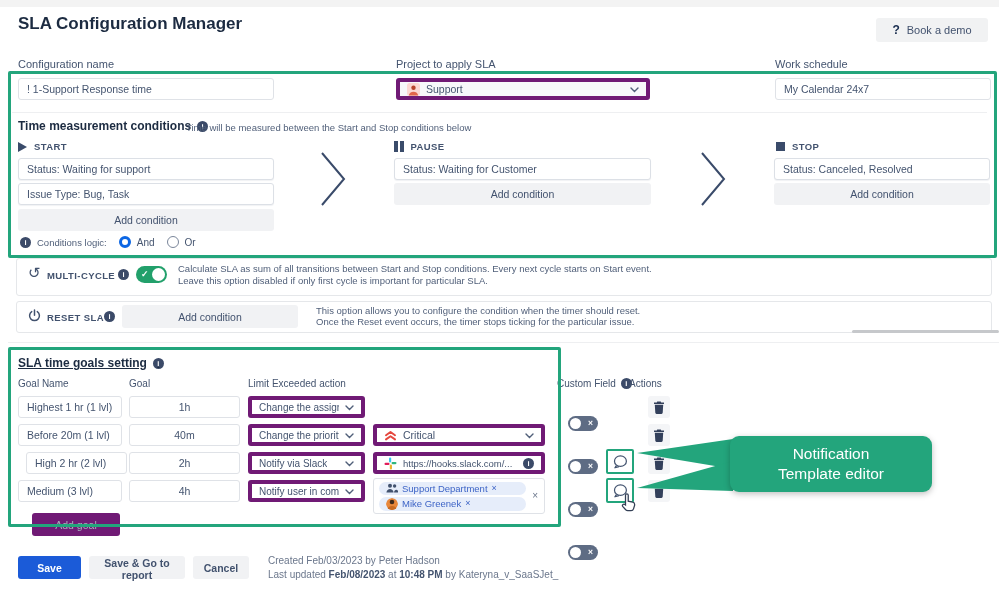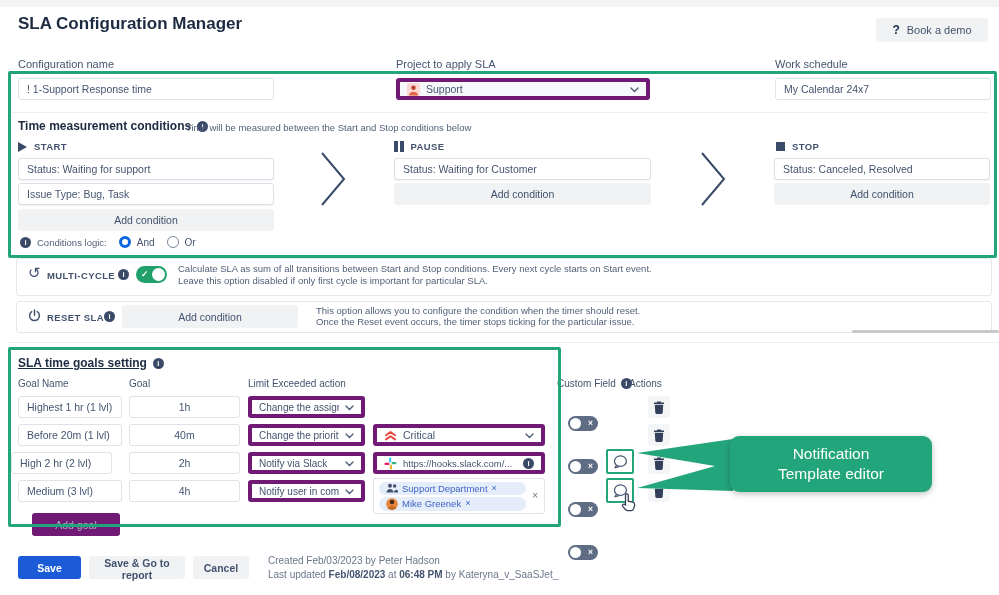--- a/index.html
+++ b/index.html
@@ -238,21 +238,21 @@
   <div class="abs tgl-off" style="left:568px;top:427px;">
     <span class="kb"></span>
     <span class="x">×</span>
   </div>
   <div class="abs trashbox" style="left:648px;top:424px;">
     <svg width="12" height="13" viewBox="0 0 12 13">
         <path fill="#33405B" d="M4.2.6h3.6l.4.9H11v1.4H1V1.5h2.8zM1.8 3.8h8.4l-.5 8a1.2 1.2 0 0 1-1.2 1.1H3.5a1.2 1.2 0 0 1-1.2-1.1z"></path>
       </svg>
   </div>
 
-  <div class="abs in" style="left:11px;top:452px;width:101px;height:22px;">High 2 hr (2 lvl)</div>
+  <div class="abs in" style="left:26px;top:452px;width:101px;height:22px;">High 2 hr (2 lvl)</div>
   <div class="abs in goal-c" style="left:129px;top:452px;width:111px;height:22px;">2h</div>
   <div class="abs sel" style="left:248px;top:452px;width:117px;height:22px;font-size:10px;">
     <span style="overflow:hidden;white-space:nowrap;">Notify via Slack</span>
     <span class="chev"><svg width="9" height="6" viewBox="0 0 9 6">
           <path d="M1 1l3.5 3.5L8 1" stroke="#505F79" stroke-width="1.4" fill="none" stroke-linecap="round"></path>
         </svg></span>
   </div>
   <div class="abs sel" style="left:373px;top:452px;width:172px;height:22px;font-size:9.5px;">
     <span style="display:inline-flex;flex:none;">
         <svg width="13" height="13" viewBox="0 0 13 13">
@@ -348,15 +348,15 @@
     <svg width="17" height="20" viewBox="0 0 16 19">
         <path d="M5.5 1.8c.7 0 1.3.6 1.3 1.3v5.6l4.2.9c1.1.2 1.9 1.2 1.9 2.3 0 .3 0 .6-.1.9l-1 3.2c-.3 1-1.2 1.7-2.3 1.7H6.3c-.7 0-1.4-.3-1.9-.8l-2.7-3c-.5-.6-.5-1.5.1-2 .5-.5 1.3-.5 1.8-.1l.6.5V3.1c0-.7.6-1.3 1.3-1.3z" fill="#fff" stroke="#333F55" stroke-width="1.2"></path>
       </svg>
   </div>
 
   <button class="abs btn-blue" style="left:18px;top:556px;width:63px;height:23px;">Save</button>
   <button class="abs btn-gray" style="left:89px;top:556px;width:96px;height:23px;font-weight:bold;">Save &amp; Go to report</button>
   <button class="abs btn-gray" style="left:193px;top:556px;width:56px;height:23px;font-weight:bold;">Cancel</button>
   <div class="abs meta" style="left:268px;top:555px;">Created Feb/03/2023 by Peter Hadson</div>
   <div class="abs meta" style="left:268px;top:569px;">
-    <span>Last updated </span><b>Feb/08/2023</b><span> at </span><b>06:48 PM</b><span> by Kateryna_v_SaaSJet_</span>
+    <span>Last updated </span><b>Feb/08/2023</b><span> at </span><b>10:48 PM</b><span> by Kateryna_v_SaaSJet_</span>
   </div>
 </div>
 
 </body></html>

